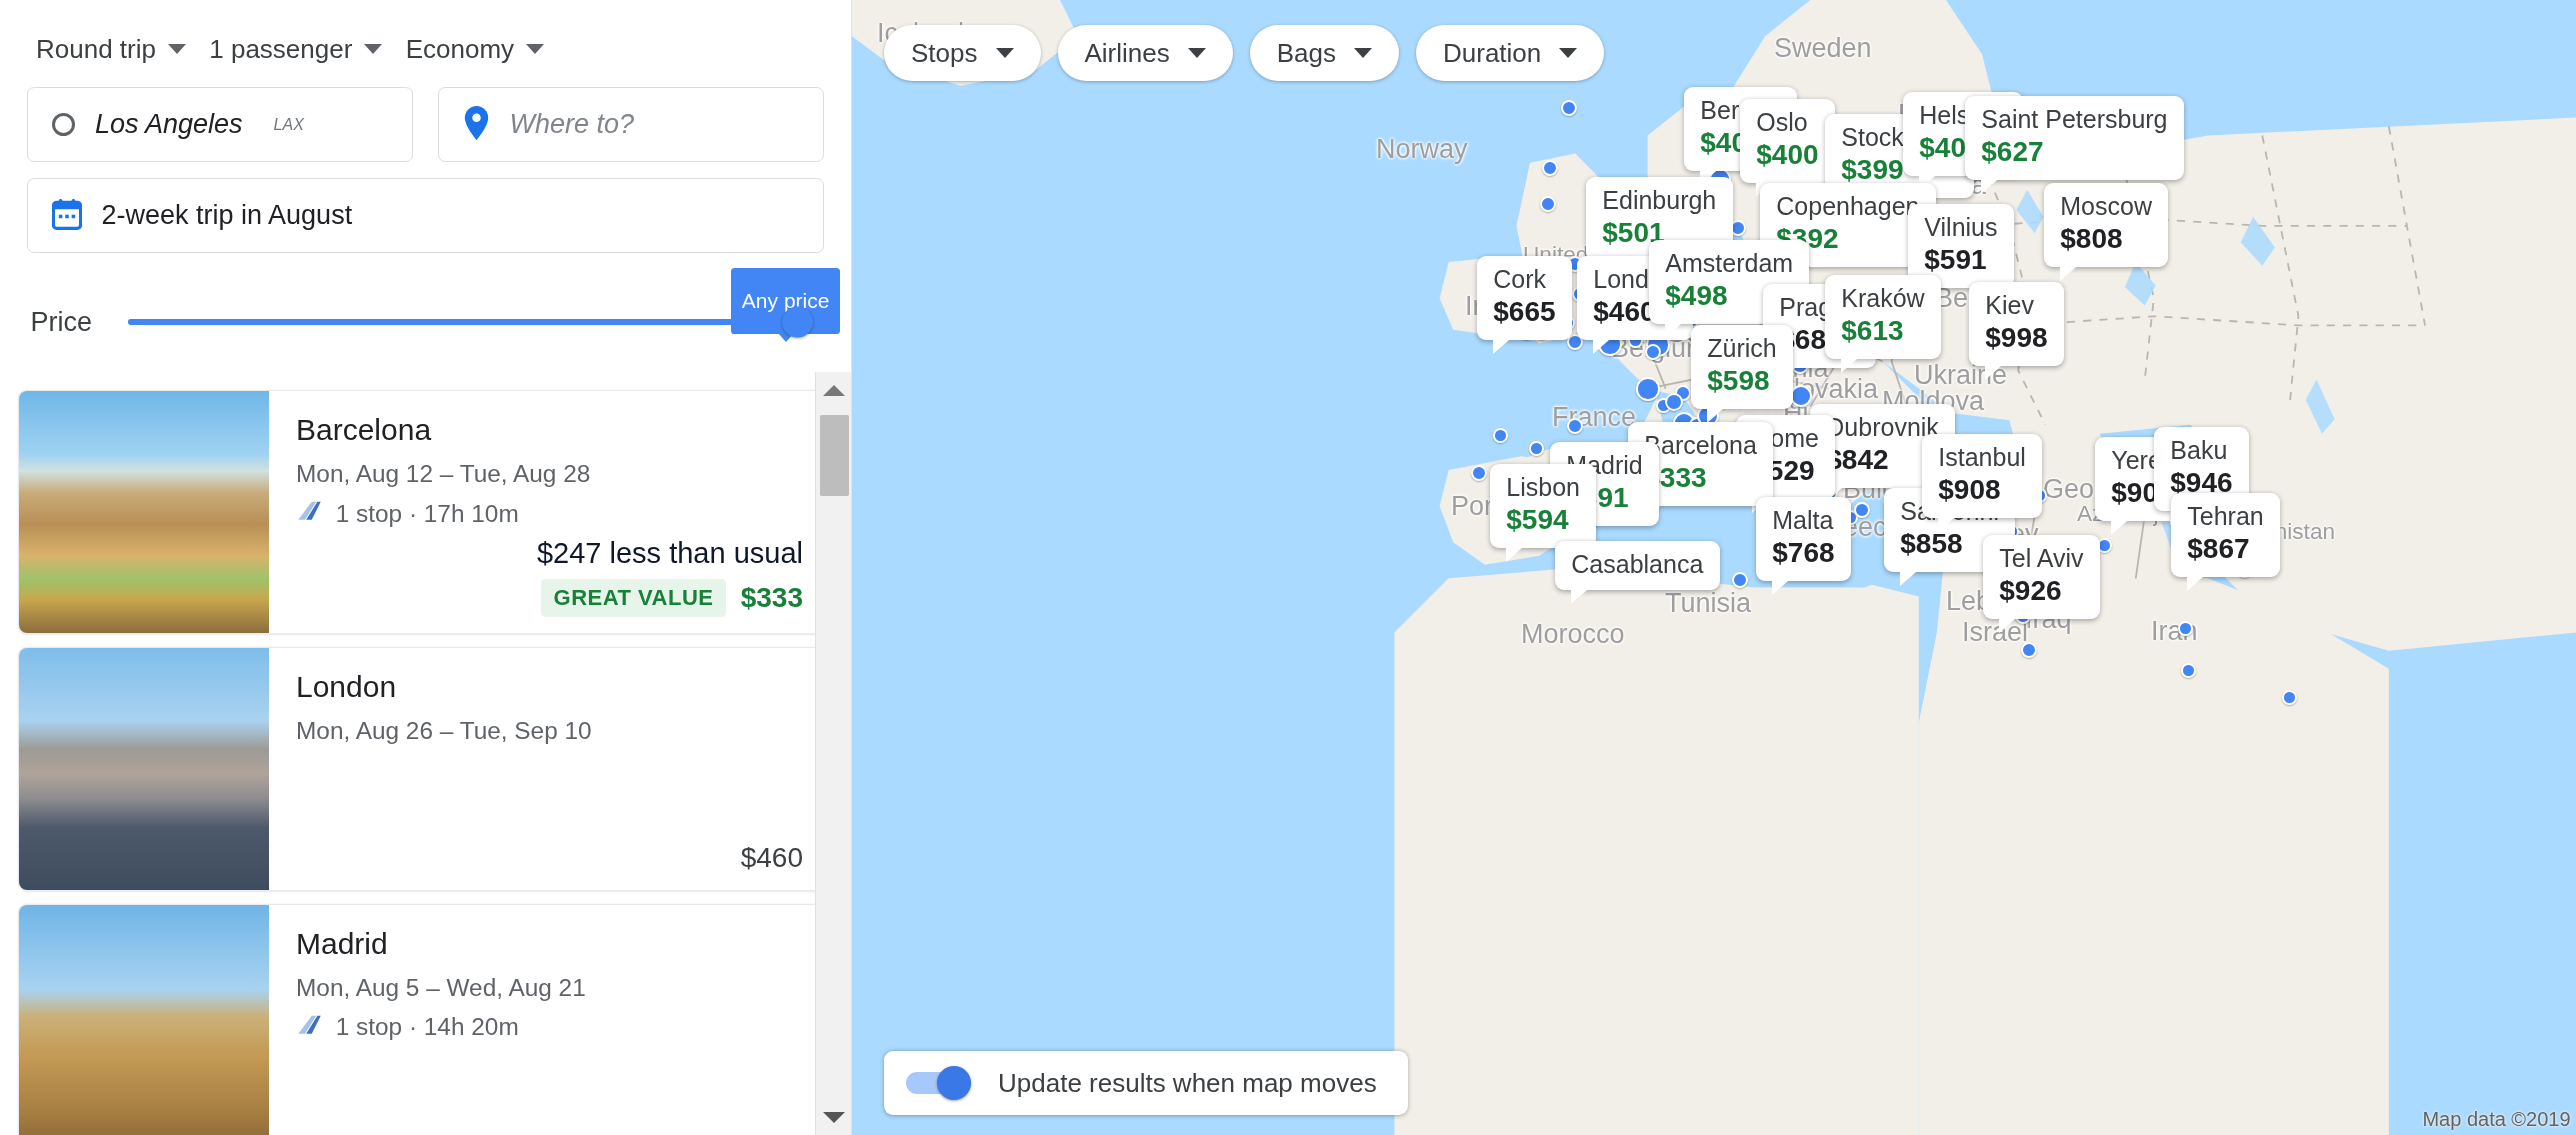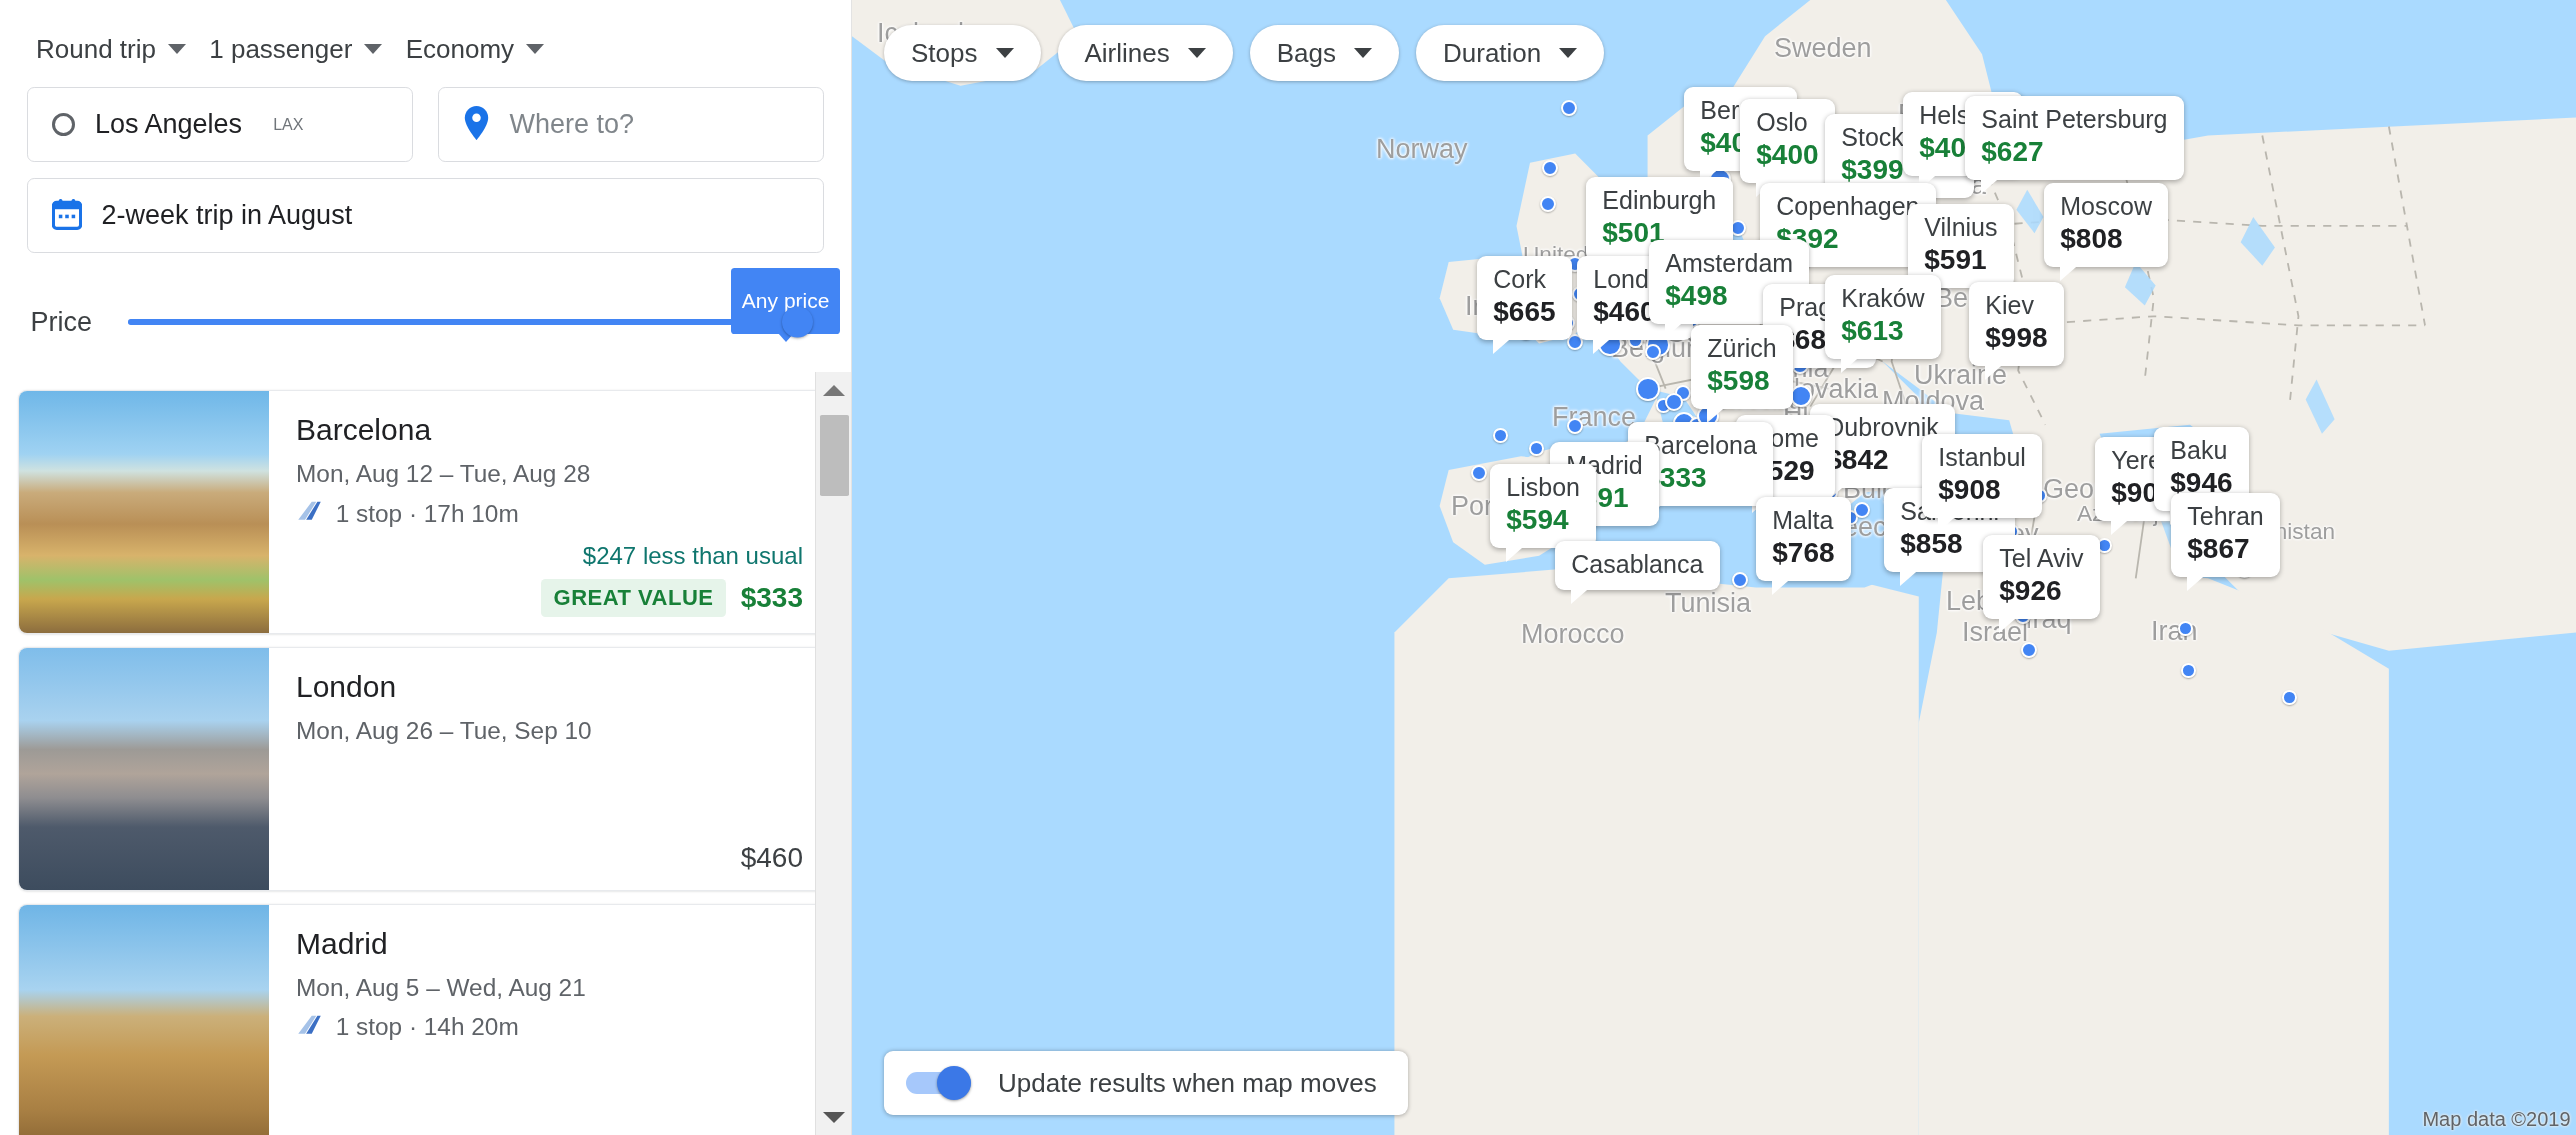--- a/index.html
+++ b/index.html
@@ -29,21 +29,21 @@
     cursor: pointer; border-radius: 3.6px;
   }
   .caret {
     width: 0; height: 0;
     border-left: 9px solid transparent;
     border-right: 9px solid transparent;
     border-top: 10px solid #5f6368;
     display: inline-block;
   }
 
-  .field-row { display: flex; gap: 25px; margin-top: 12.7px; }
+  .field-row { display: flex; gap: 25px; margin-top: 12.7px; font-style: italic; }
   .field {
     flex: 1;
     height: 75px;
     border: 0.9px solid #dadce0;
     border-radius: 7.2px;
     display: flex; align-items: center;
     padding: 0 23.5px;
     gap: 20px;
     cursor: text;
     background: #fff;
@@ -116,21 +116,21 @@
     overflow: hidden;
     height: 244px;
     cursor: pointer;
   }
   .card-thumb { width: 250px; flex: none; position: relative; overflow: hidden; }
   .card-body { flex: 1; padding: 22px 27px 16.3px 27px; display: flex; flex-direction: column; }
   .card-city { font-size: 30px; color: #202124; margin-bottom: 12.7px; }
   .card-dates { font-size: 24.4px; color: #5f6368; margin-bottom: 11px; }
   .card-stops { font-size: 24.4px; color: #5f6368; display: flex; align-items: center; gap: 12.7px; }
   .card-foot { margin-top: auto; text-align: right; }
-  .card-note { font-size: 24px; color: #0f766e; margin-bottom: 9px; }
+  .card-note { font-size: 29px; color: #0f172a; margin-bottom: 9px; }
   .badge-row { display: flex; align-items: center; justify-content: flex-end; gap: 14.5px; }
   .great-value {
     background: #e6f4ea; color: #188038;
     font-size: 22px; font-weight: bold; letter-spacing: 0.5px;
     padding: 6.3px 12.7px; border-radius: 4.5px;
   }
   .price-green { font-size: 28px; font-weight: bold; color: #188038; }
   .price-dark { font-size: 28px; color: #3c4043; }
 
   

